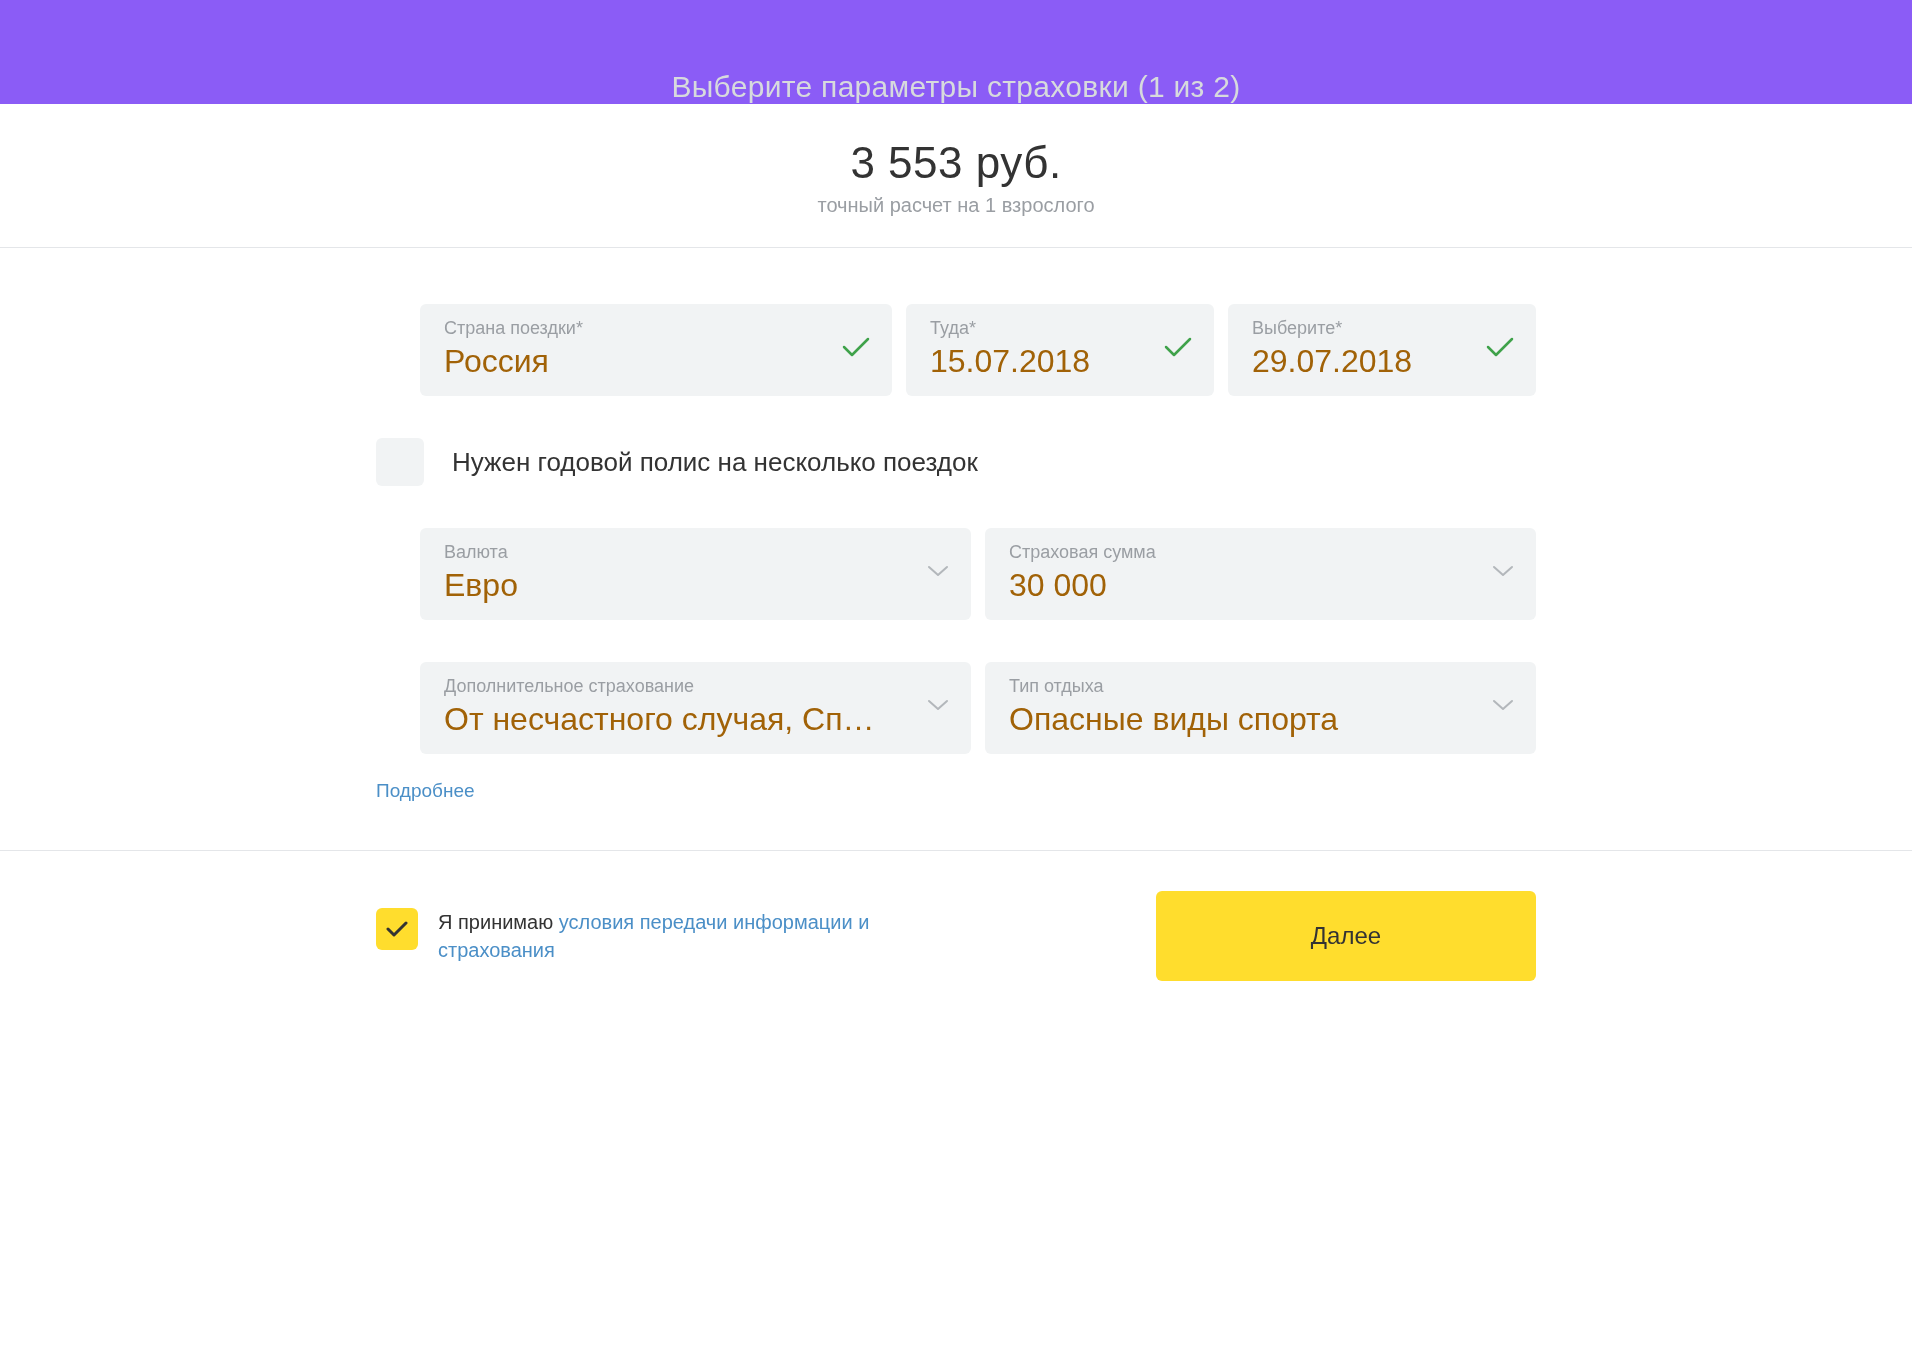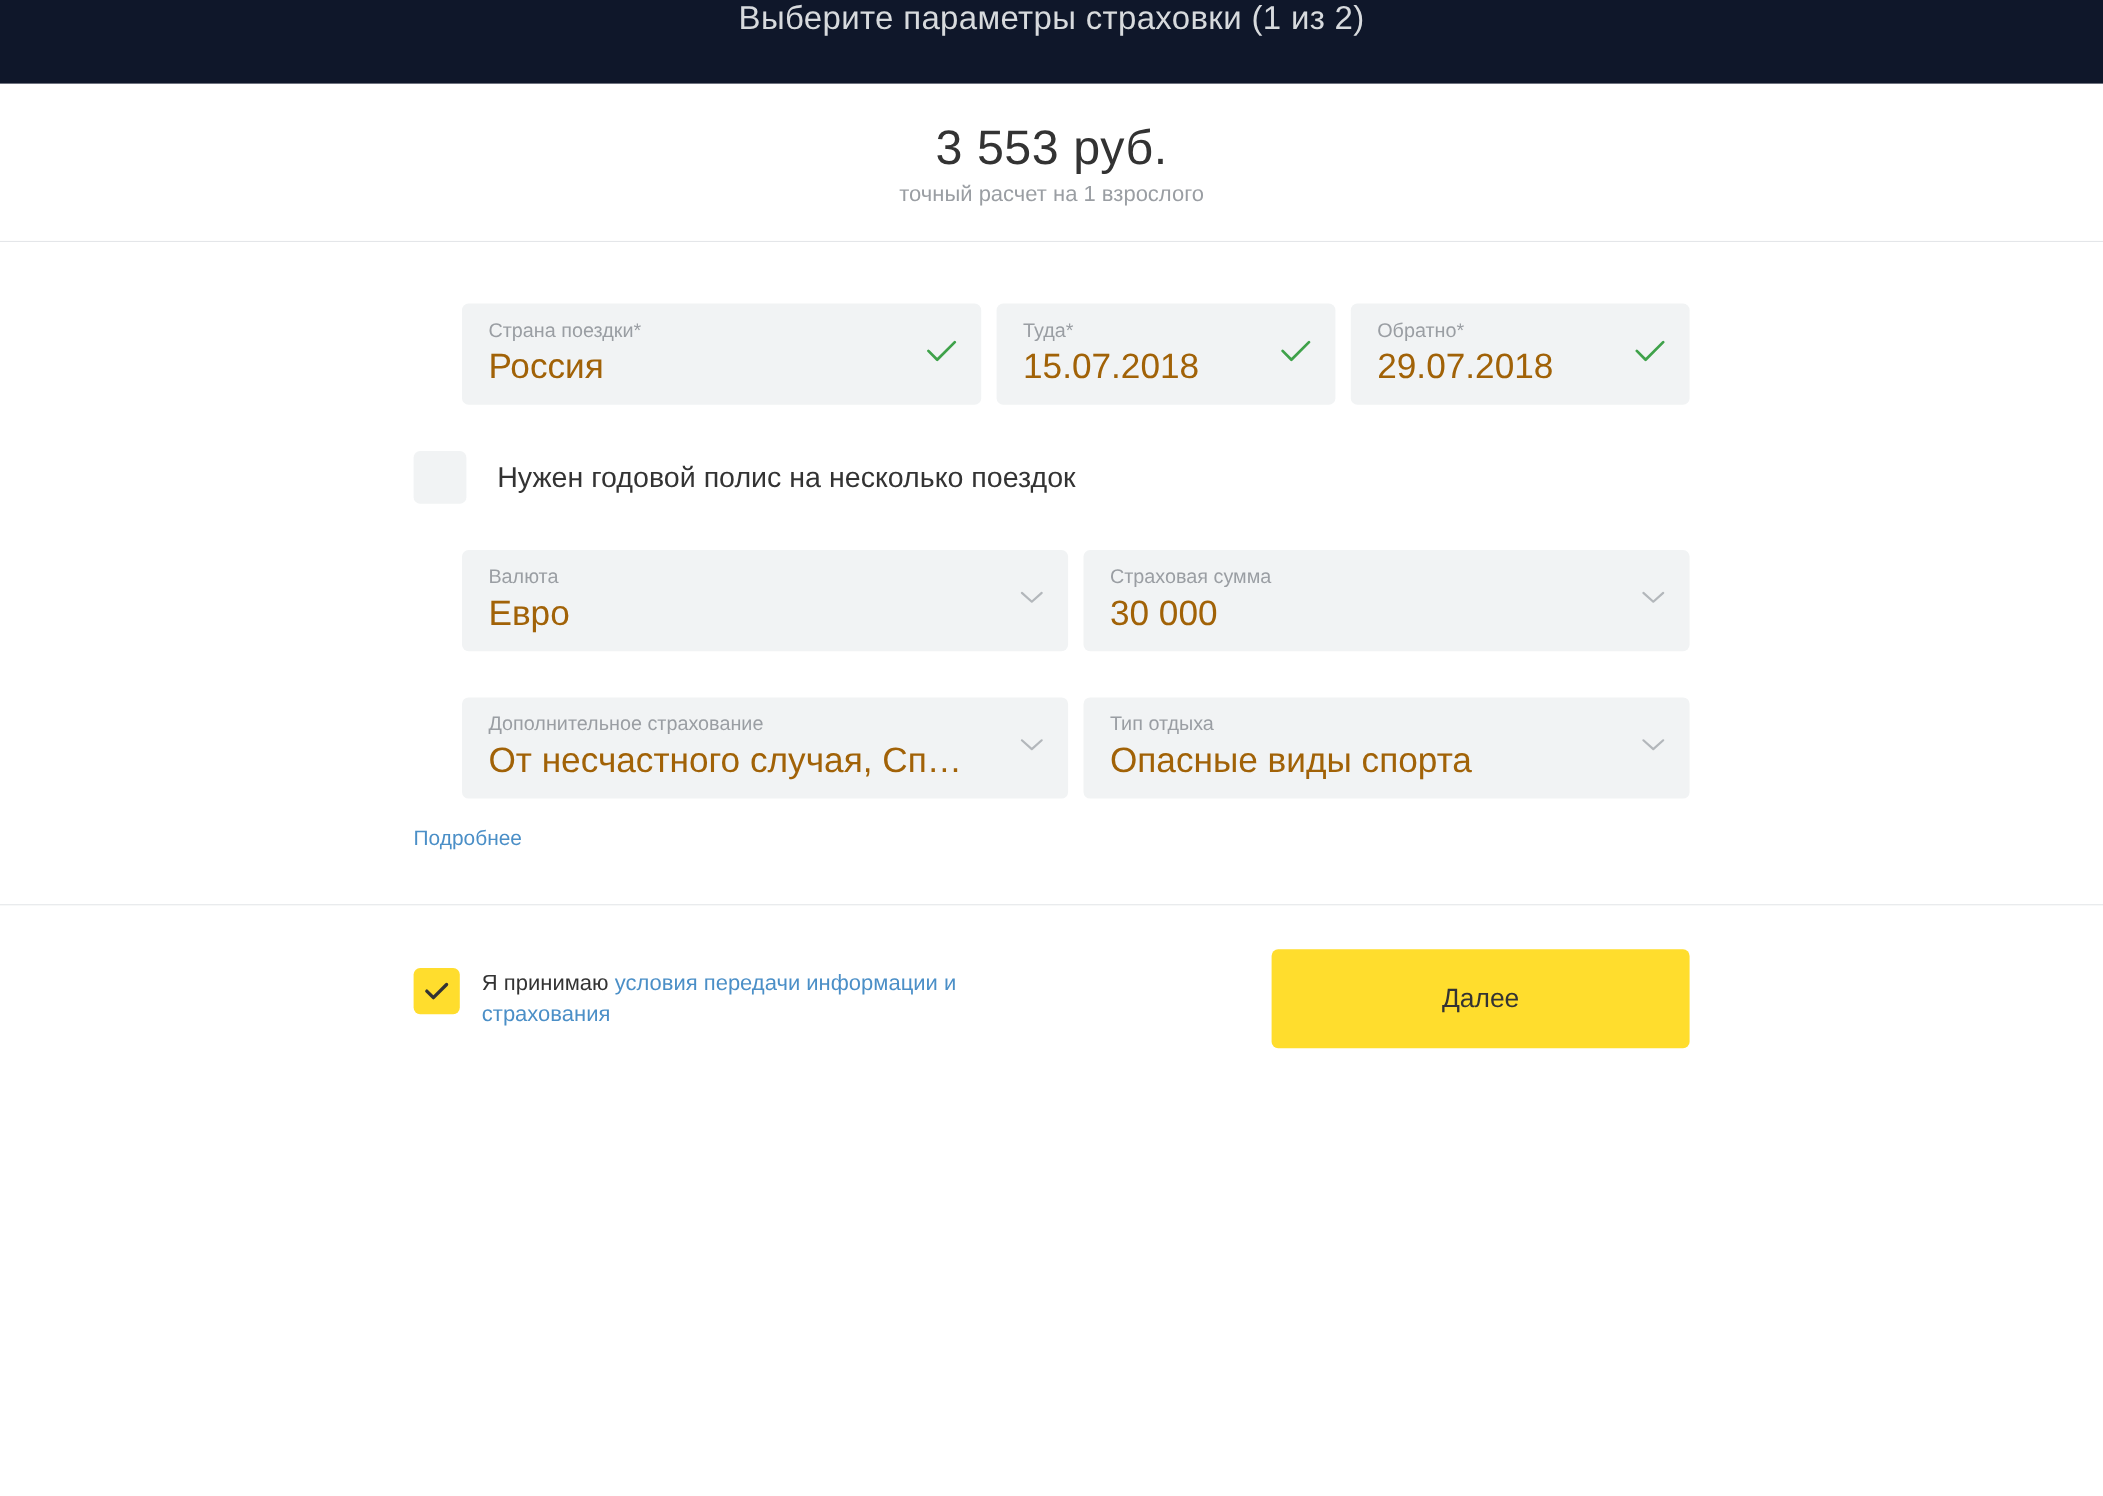--- a/index.html
+++ b/index.html
@@ -1,17 +1,17 @@
 <!DOCTYPE html>
 <html><head>
 <meta charset="utf-8">
 <style>
 * { box-sizing: border-box; margin: 0; padding: 0; }
 body { font-family: -apple-system, BlinkMacSystemFont, 'Segoe UI', Helvetica, Arial, sans-serif; background: #fff; color: #333; width: 1912px; }
-.header-bar { background: #0f172a; height: 76px; display: flex; align-items: flex-start; justify-content: center; }
+.header-bar { background: #8b5cf6; height: 104px; display: flex; align-items: flex-end; justify-content: center; }
 .header-title { color: #d7dadd; font-size: 30px; font-weight: 300; letter-spacing: 0.3px; }
 .price-section { text-align: center; padding: 34px 0 30px; border-bottom: 1px solid #e4e6e9; }
 .price { font-size: 44px; font-weight: 300; color: #333; letter-spacing: 0.5px; }
 .price-sub { font-size: 20px; color: #9a9ea3; margin-top: 6px; font-weight: 300; }
 .form-wrap { width: 1160px; margin: 0 auto; padding: 56px 0 0; }
 .row { display: flex; gap: 14px; margin-bottom: 14px; padding-left: 44px; }
 .field { background: #f1f3f4; border-radius: 6px; padding: 14px 22px 16px 24px; display: flex; align-items: center; position: relative; cursor: pointer; }
 .field-inner { flex: 1; min-width: 0; }
 .field-label { font-size: 18px; color: #9a9ea3; font-weight: 300; margin-bottom: 4px; }
 .field-value { font-size: 32px; color: #a16207; font-weight: 400; white-space: nowrap; overflow: hidden; text-overflow: ellipsis; }
@@ -66,21 +66,21 @@
         <div class="field-value">15.07.2018</div>
       </div>
       <span class="field-icon">
         <svg class="check-svg" viewBox="0 0 28 22">
             <path d="M2 11 L10 19 L26 3" stroke="#3fa24a" stroke-width="2.5" fill="none" stroke-linecap="round" stroke-linejoin="round"></path>
           </svg>
       </span>
     </div>
     <div class="field f-date">
       <div class="field-inner">
-        <div class="field-label">Обратно*</div>
+        <div class="field-label">Выберите*</div>
         <div class="field-value">29.07.2018</div>
       </div>
       <span class="field-icon">
         <svg class="check-svg" viewBox="0 0 28 22">
             <path d="M2 11 L10 19 L26 3" stroke="#3fa24a" stroke-width="2.5" fill="none" stroke-linecap="round" stroke-linejoin="round"></path>
           </svg>
       </span>
     </div>
   </div>
 

